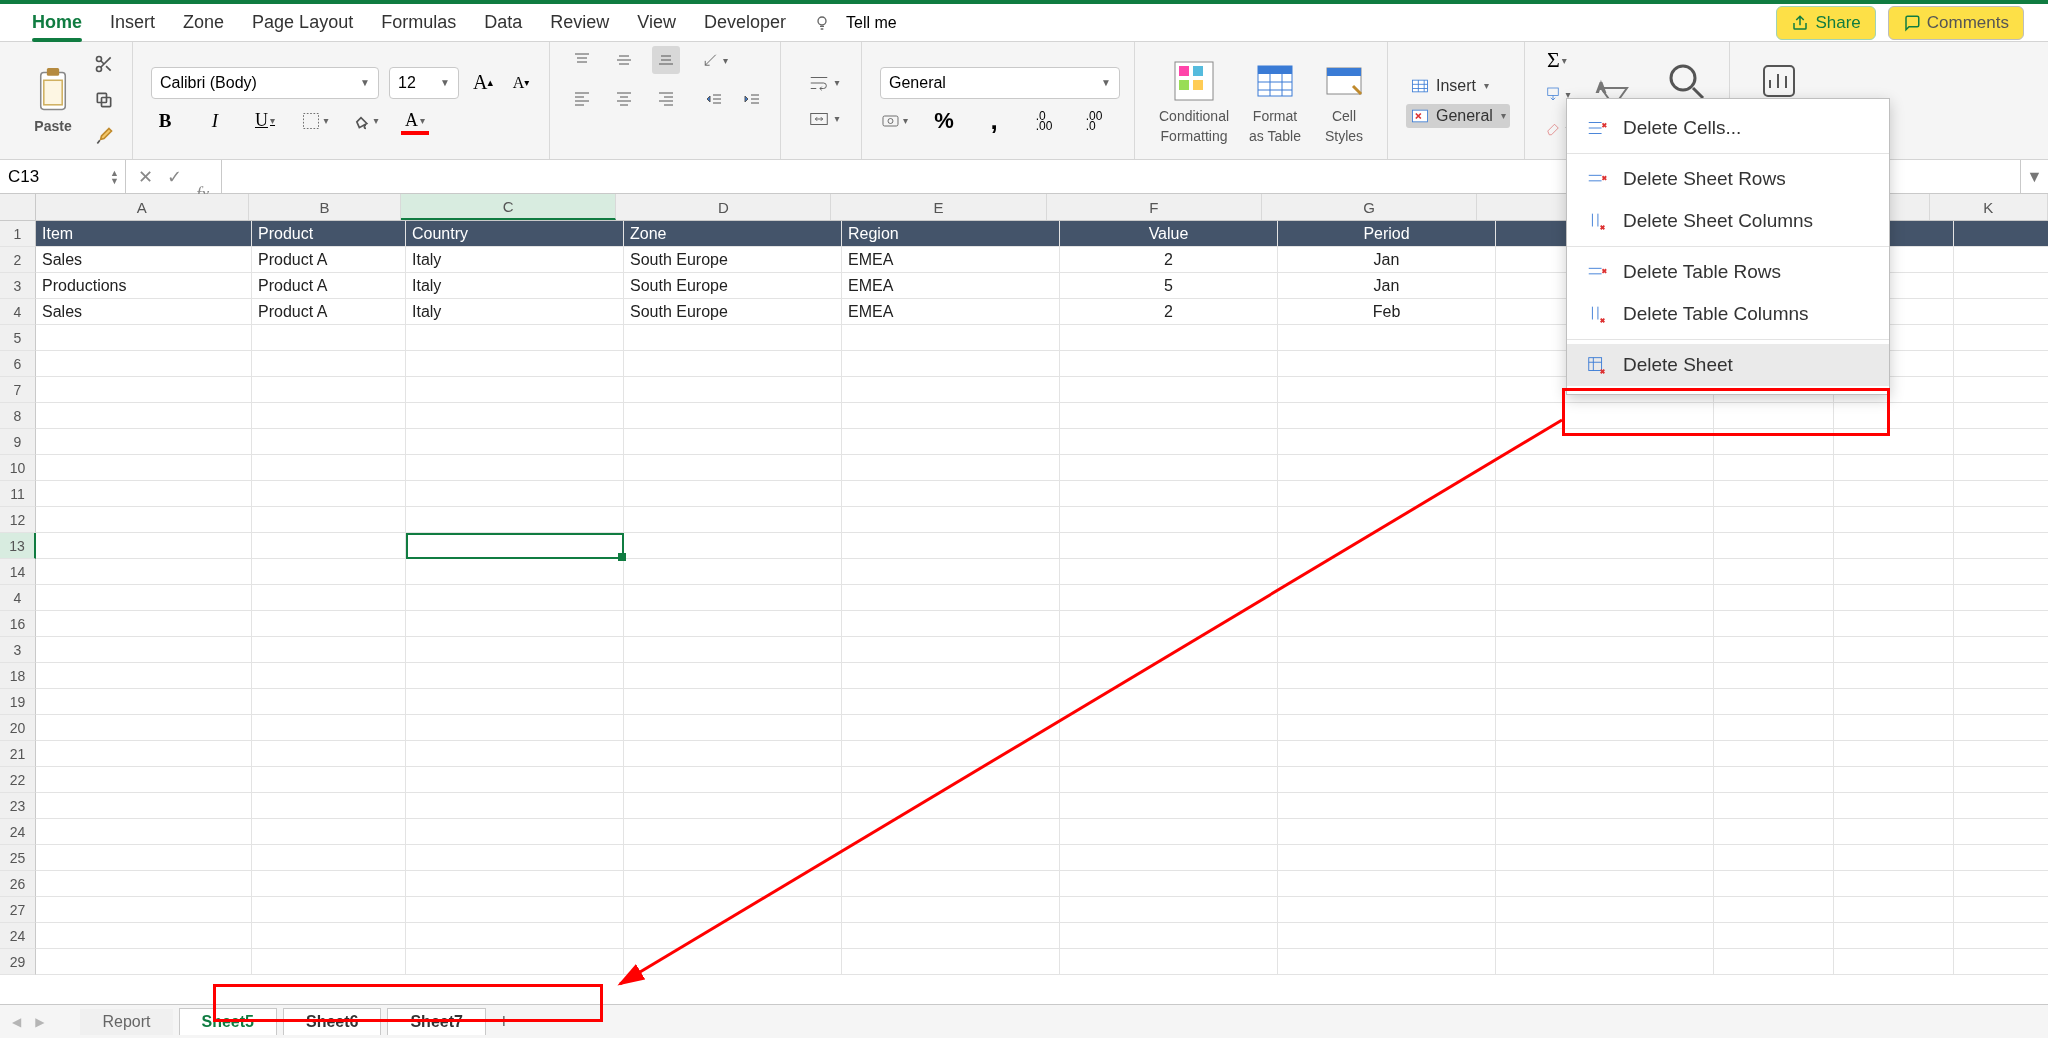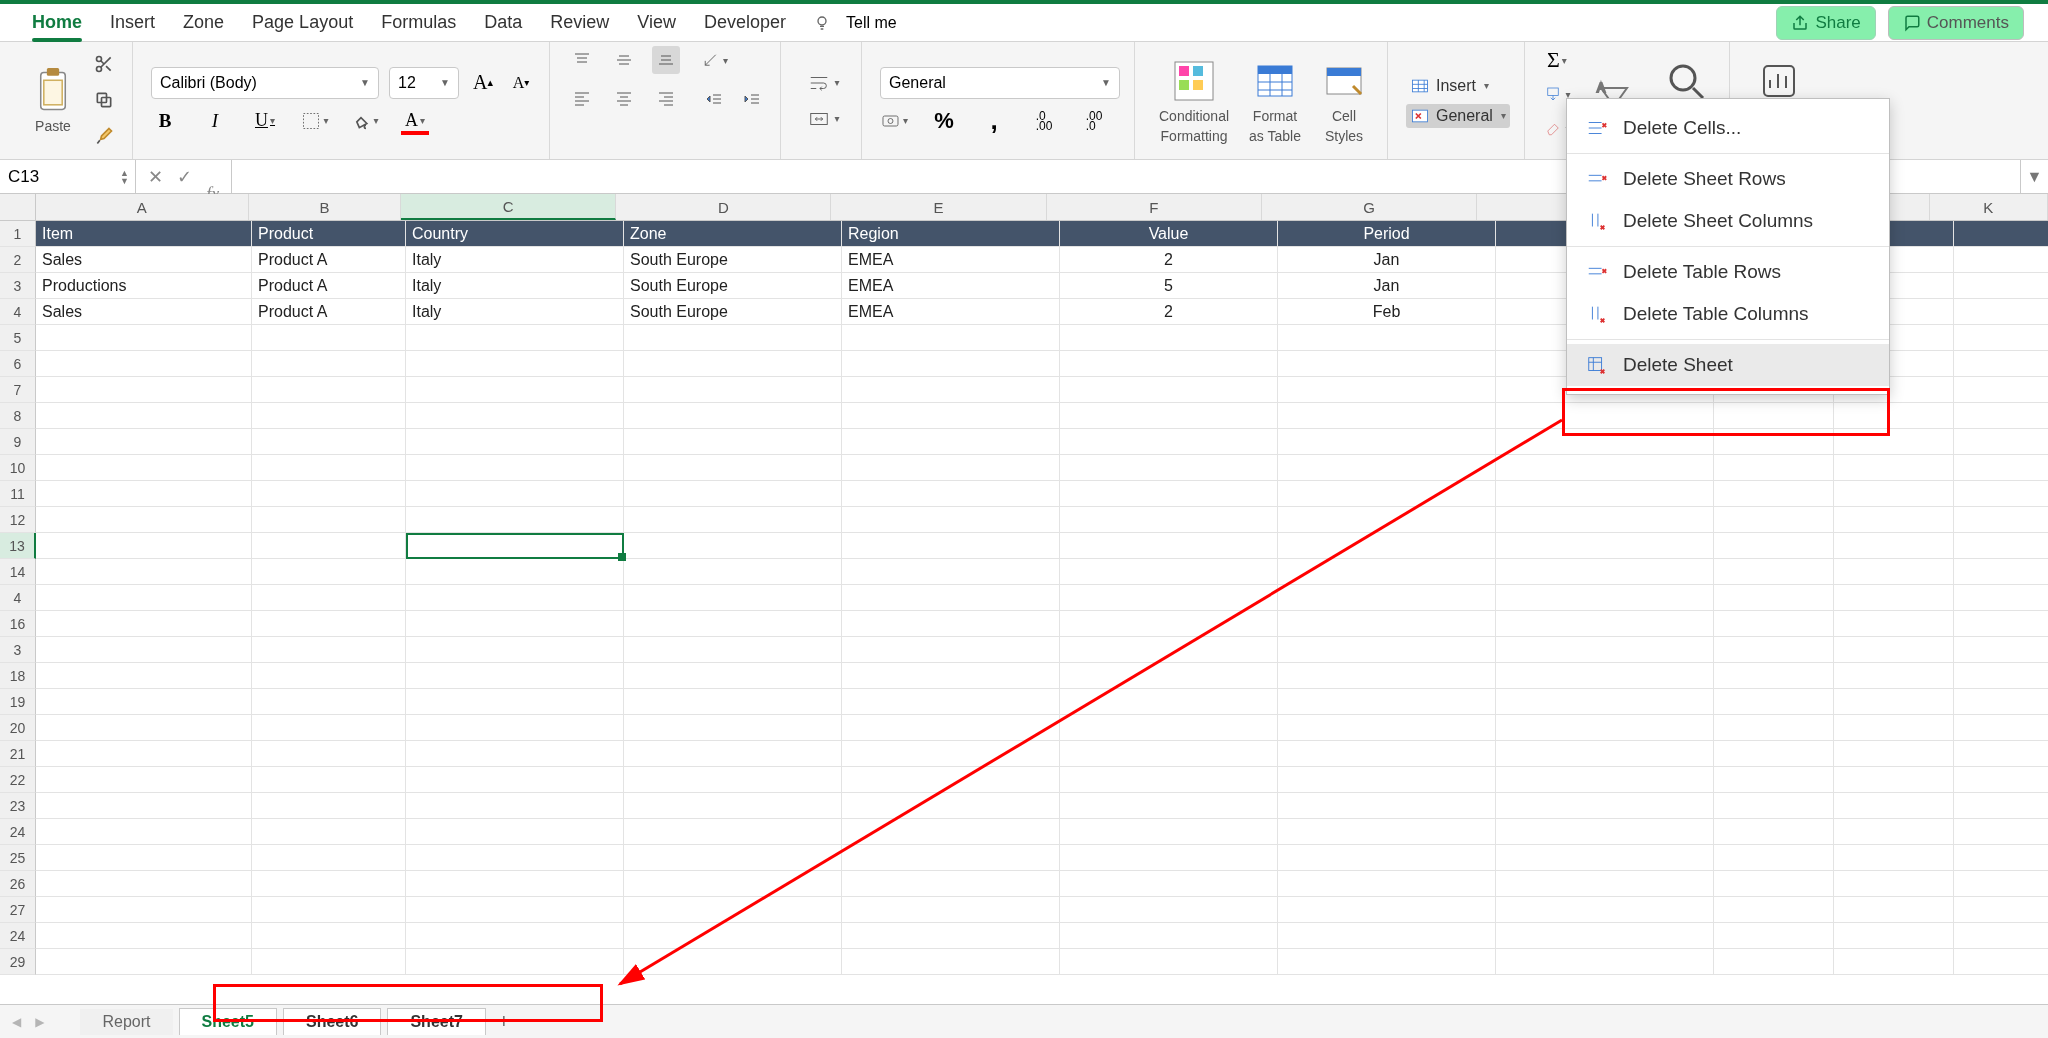--- a/index.html
+++ b/index.html
@@ -7,44 +7,44 @@
 
 .top-green-bar { height: 4px; background: #107c41; }
 
 .tabs-row { height: 38px; background: #fff; display: flex; align-items: center; padding: 0 0 0 18px; border-bottom: 1px solid #d4d4d4; }
 .tab { padding: 8px 14px; font-size: 18px; color: #333; cursor: pointer; position: relative; }
 .tab.active { font-weight: 700; color: #107c41; }
 .tab.active::after { content:""; position:absolute; left:14px; right:14px; bottom:-1px; height:4px; background:#107c41; border-radius:2px; }
 .tellme-wrap { display:flex; align-items:center; gap:16px; margin-left:14px; }
 .bulb-icon { width:16px; height:16px; }
 .right-buttons { margin-left:auto; display:flex; gap:12px; padding-right:24px; }
-.pill-btn { border:1px solid #9fd3b6; border-radius:6px; padding:6px 14px; display:flex; align-items:center; gap:6px; font-size:17px; color:#107c41; background:#86efac; cursor:pointer; }
+.pill-btn { border:1px solid #9fd3b6; border-radius:6px; padding:6px 14px; display:flex; align-items:center; gap:6px; font-size:17px; color:#107c41; background:#fde047; cursor:pointer; }
 .pill-btn.grey { border-color:#bdbdbd; color:#555; }
 
 .ribbon { height: 118px; background: #f5f5f5; border-bottom: 1px solid #d4d4d4; display:flex; align-items:center; padding: 0 10px; gap: 4px; position:relative; }
 .rib-group { border-right: 1px solid #d9d9d9; padding: 4px 14px; height: 100%; display:flex; flex-direction:column; justify-content:center; gap:8px; }
 .rib-group:last-child { border-right:none; }
 .icon-btn { width:28px; height:28px; display:inline-flex; align-items:center; justify-content:center; cursor:pointer; border-radius:3px; }
 .caret { font-size:10px; color:#666; margin-left:2px; }
-.clipboard-col { align-items:center; text-align:right; }
+.clipboard-col { align-items:center; text-align:right;font-weight:bold; }
 .clipboard-icon { width:40px; height:46px; }
 .small-stack { display:flex; flex-direction:column; gap:8px; padding-top:4px; }
 .font-select { height:32px; border:1px solid #c9c9c9; background:#fff; border-radius:4px; font-size:16px; padding:0 8px; display:flex; align-items:center; justify-content:space-between; cursor:pointer; }
 .font-row { display:flex; align-items:center; gap:10px; }
 .row2 { display:flex; align-items:center; gap:22px; }
 .align-grid { display:grid; grid-template-columns: repeat(3, 28px); grid-template-rows: repeat(2, 28px); gap:10px 14px; }
 .ribbon-big { display:flex; flex-direction:column; align-items:center; justify-content:center; gap:4px; font-size:14px; color:#555; padding:0 6px; cursor:pointer; }
 .ribbon-big svg { width:46px; height:46px; }
 .stacked-cmds { display:flex; flex-direction:column; gap:6px; }
 .cmd-item { display:flex; align-items:center; gap:6px; font-size:16px; color:#333; cursor:pointer; padding:2px 4px; }
 .cmd-item svg { width:20px; height:20px; }
 .cmd-item.pressed { background:#d0d0d0; border-radius:3px; }
 
 .formula-bar { height:34px; border-bottom:1px solid #c9c9c9; display:flex; align-items:center; background:#fff; }
-.name-box { width:136px; height:100%; border-right:1px solid #c9c9c9; display:flex; align-items:center; padding:0 8px; font-size:17px; position:relative; }
+.name-box { width:126px; height:100%; border-right:1px solid #c9c9c9; display:flex; align-items:center; padding:0 8px; font-size:17px; position:relative; }
 .name-box .updown { position:absolute; right:6px; display:flex; flex-direction:column; font-size:9px; color:#777; line-height:8px; }
 .fb-icons { display:flex; align-items:center; gap:14px; padding:0 12px; border-right:1px solid #c9c9c9; height:100%; }
 .fb-icons span { color:#888; font-size:18px; cursor:pointer; }
 .fx { font-style:italic; font-family: "Times New Roman", serif; margin-top: 36px; }
 .fb-input { flex:1; height:100%; border:none; outline:none; font-size:16px; padding:0 10px; }
 .fb-dd { width:28px; text-align:center; color:#777; border-left:1px solid #c9c9c9; height:100%; display:flex; align-items:center; justify-content:center; cursor:pointer; }
 
 .grid-area { position:relative; }
 .col-headers { display:flex; height:27px; background:#f0f0f0; border-bottom:1px solid #c9c9c9; }
 .corner-cell { width:36px; border-right:1px solid #c9c9c9; background:#f0f0f0; }

